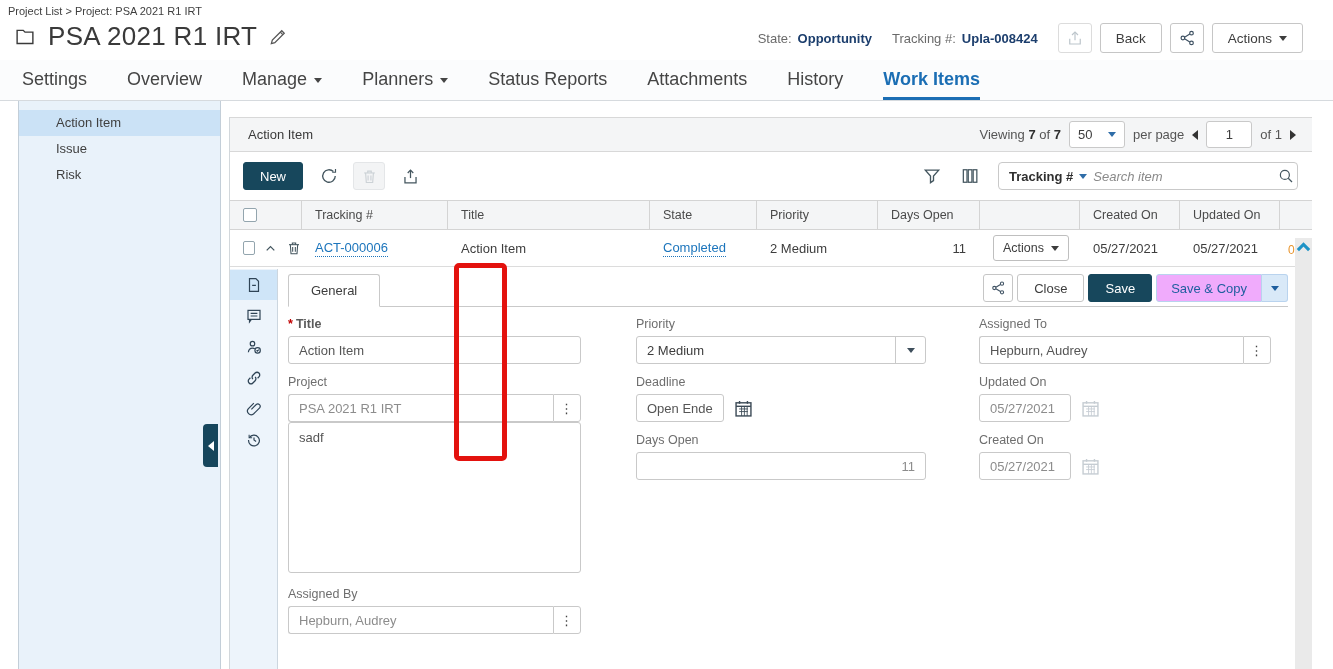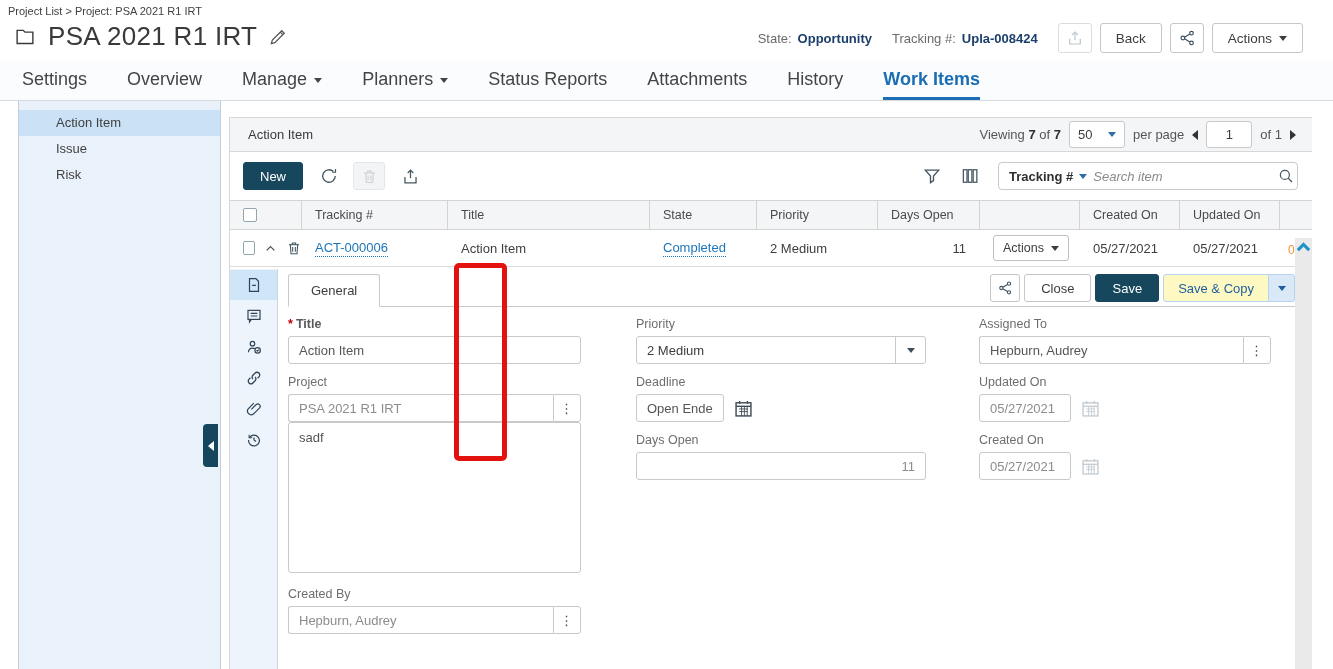--- a/index.html
+++ b/index.html
@@ -78,29 +78,29 @@
   .link { color:#1c75bc; border-bottom:1px dotted #1c75bc; padding-bottom:1px; cursor:pointer; }
   .num-right { justify-content:flex-end; padding-right:14px; }
   .row-actions { height:26px; padding:0 9px; border:1px solid #bfbfbf; border-radius:3px; background:#fff; display:inline-flex;
                  align-items:center; gap:7px; font-size:12.5px; color:#3d3d3d; cursor:pointer; }
 
   
   .detail { position:absolute; left:0; top:152px; right:0; bottom:0; display:flex; }
   .icon-strip { width:48px; background:#edf4fb; border-right:1px solid #ccd6df; padding-top:1px; }
   .strip-cell { width:100%; height:30px; display:flex; align-items:center; justify-content:center; color:#2f4456; cursor:pointer; margin-bottom:1px; }
   .strip-cell.selected { background:#cfe5f8; }
-  .detail-body { flex:1; position:relative; padding:6px 17px 0 10px; }
+  .detail-body { flex:1; position:relative; padding:6px 24px 0 10px; }
   .tabrow { height:32px; border-bottom:1px solid #c9c9c9; position:relative; }
   .gen-tab { position:absolute; left:0; bottom:-1px; height:33px; padding:0 22px; background:#fff; border:1px solid #c9c9c9;
              border-bottom:1px solid #fff; border-radius:3px 3px 0 0; display:flex; align-items:center; font-size:13px; color:#3d3d3d; cursor:pointer; }
   .detail-btns { position:absolute; right:0; top:-1px; display:flex; align-items:flex-end; gap:4px;border-radius:8px; }
   .btn-sm { height:28px; padding:0 16px; font-size:13px; }
   .btn-ic28 { width:30px; height:28px; padding:0; }
   .split { display:flex; }
-  .split .main-part { height:28px; padding:0 14px; background:#fef9c3; border:1px solid #b9d3ee; border-radius:3px 0 0 3px;
+  .split .main-part { height:28px; padding:0 14px; background:#f0abfc; border:1px solid #b9d3ee; border-radius:3px 0 0 3px;
                       color:#1e5e9e; font-size:13px; display:flex; align-items:center; cursor:pointer; }
   .split .arrow-part { width:26px; height:28px; background:#d9e9f8; border:1px solid #b9d3ee; border-left:none; border-radius:0 3px 3px 0;
                        display:flex; align-items:center; justify-content:center; color:#1e5e9e; cursor:pointer; }
 
   .form { position:relative; height:calc(100% - 32px); }
   .fcol { position:absolute; top:6px; }
   .fcol1 { left:0;   width:293px; }
   .fcol2 { left:348px; width:290px; }
   .fcol3 { left:691px; width:292px; }
   .lbl { font-size:12.5px; color:#6e6e6e; margin:11px 0 5px; }
@@ -436,21 +436,21 @@
               <div class="lbl bold"><span class="req">*</span><span>Title</span></div>
               <input class="inp" value="Action Item" style="">
               <div class="lbl">Project</div>
               <div class="composite">
                 <input class="inp gray" value="PSA 2021 R1 IRT" style="">
                 <span class="menu-btn">
                     <span>⋮</span>
                   </span>
               </div>
               <textarea class="txtarea" style="">sadf</textarea>
-              <div class="lbl">Created By</div>
+              <div class="lbl">Assigned By</div>
               <div class="composite">
                 <input class="inp gray" value="Hepburn, Audrey" style="">
                 <span class="menu-btn">
                     <span>⋮</span>
                   </span>
               </div>
             </div>
 
             <div class="fcol fcol2">
               <div class="lbl">Priority</div>

